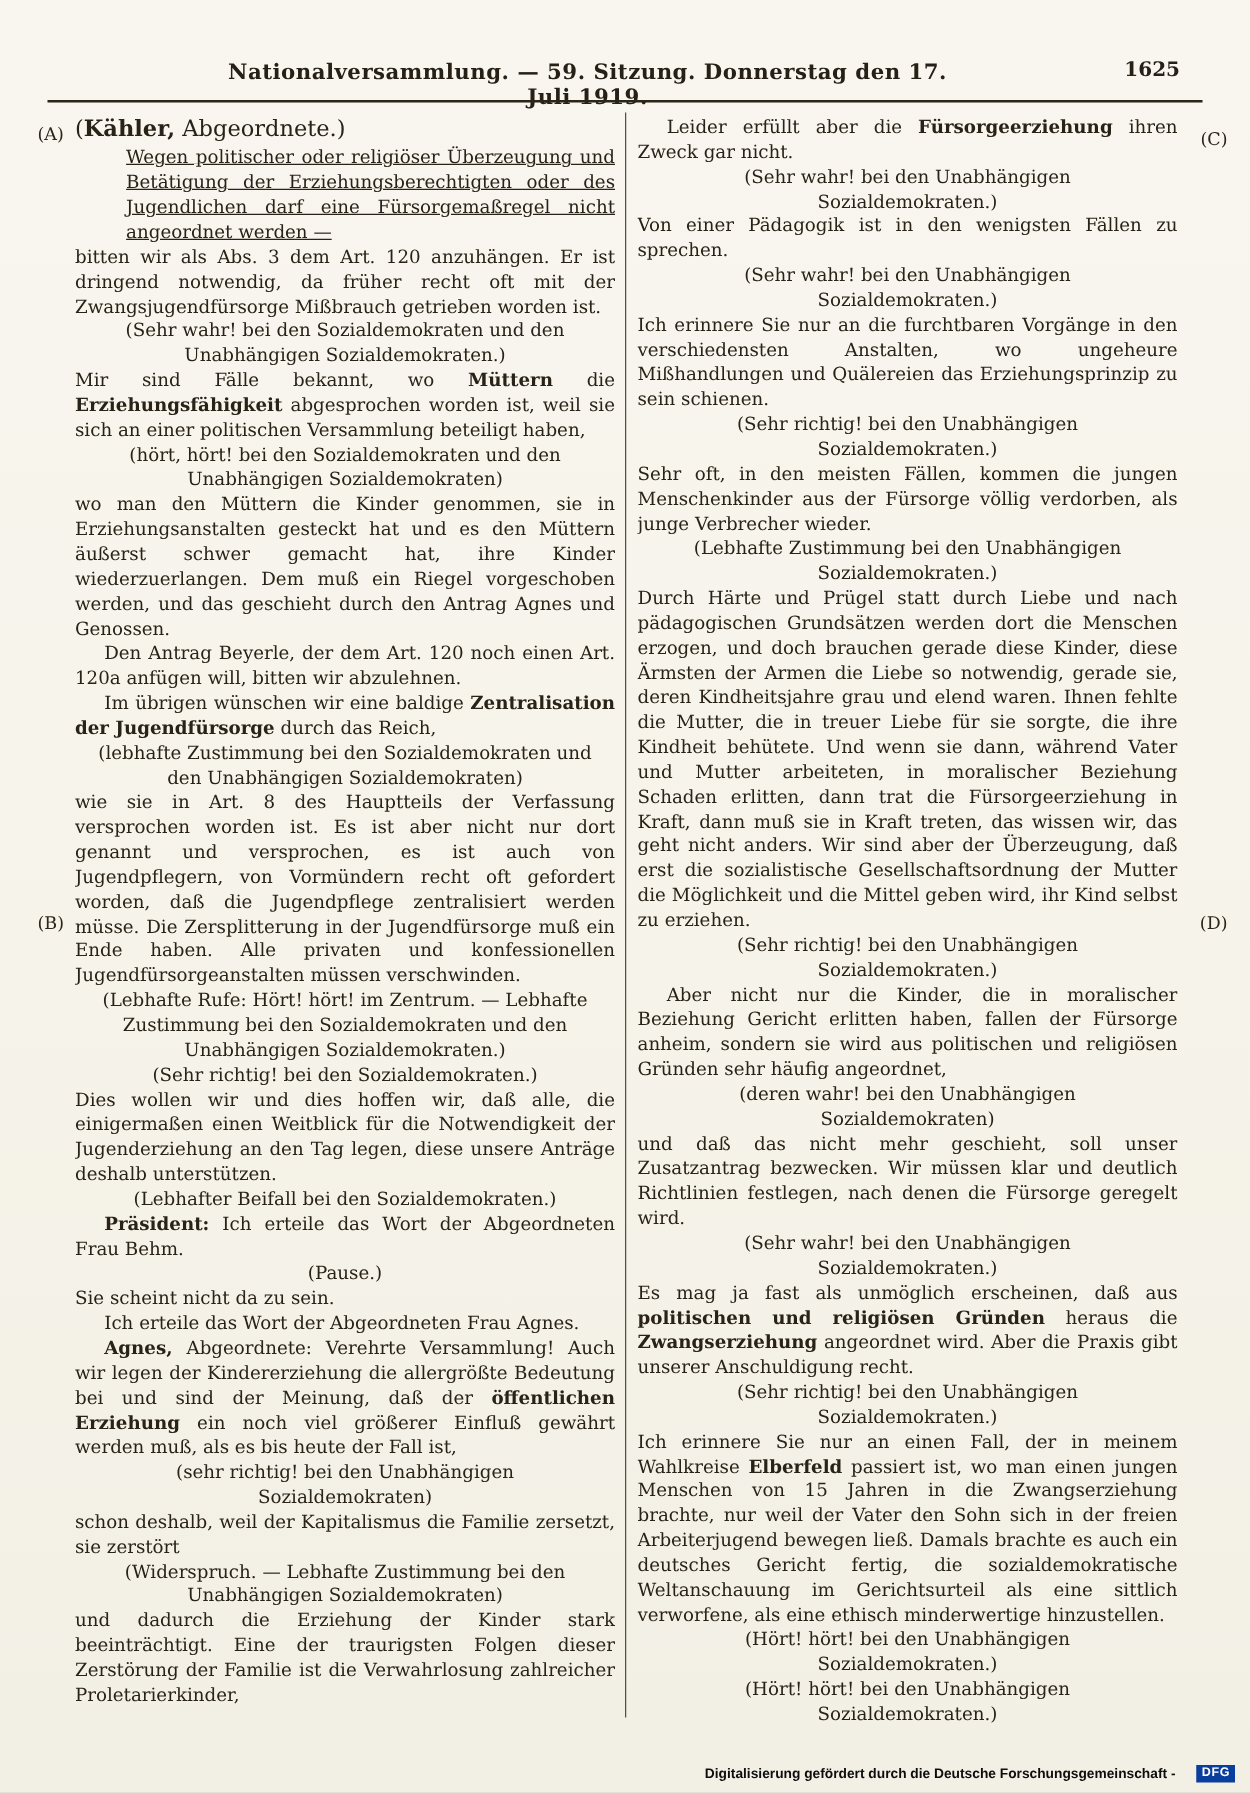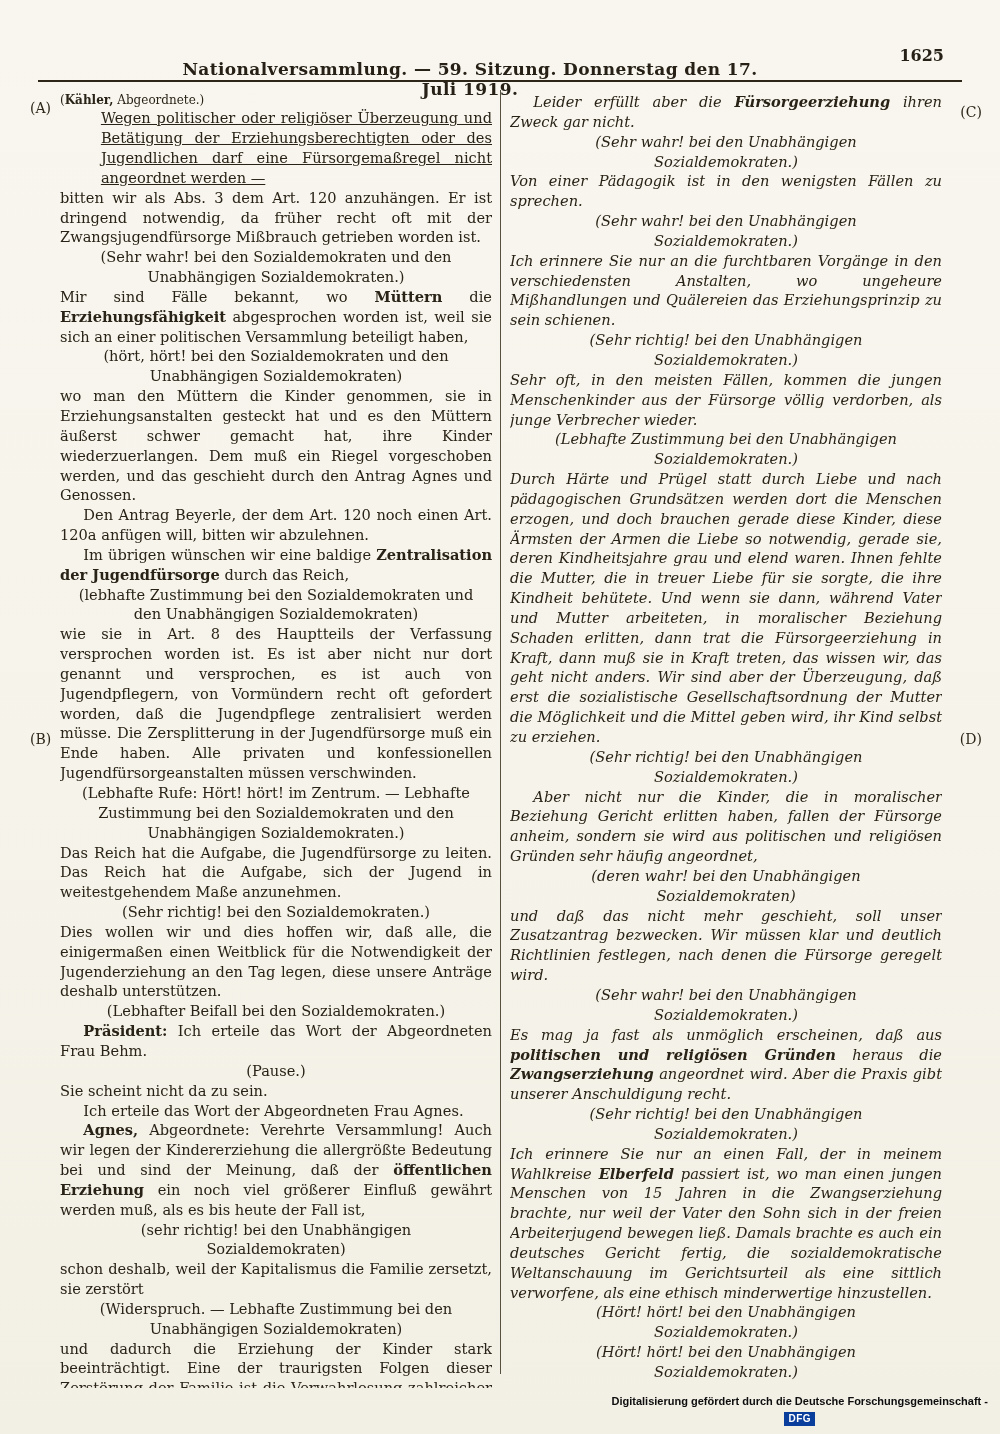--- a/index.html
+++ b/index.html
@@ -8,54 +8,54 @@
 
   .page {
     position: relative; width: 1000px; height: 1434px; overflow: hidden;
     background: linear-gradient(180deg, #f8f6ef 0%, #f6f3ea 55%, #f2efe5 100%);
     color: #262016;
   }
 
   .header { position: absolute; top: 46px; left: 40px; right: 40px; height: 30px; }
   .header-title {
     position: absolute; left: 140px; right: 200px; top: 2px;
-    text-align: center; font-weight: bold; font-size: 17px; letter-spacing: .4px; margin-top: 11px;
+    text-align: center; font-weight: bold; font-size: 17px; letter-spacing: .4px;
   }
   .page-number { position: absolute; right: 16px; top: 0; font-weight: bold; font-size: 16px; }
   .header-rule { position: absolute; top: 80px; left: 38px; right: 38px; border-top: 2px solid #2c2518; }
 
   .divider { position: absolute; top: 90px; height: 1284px; left: 500px; width: 1px; background: #57503f; }
 
   .col {
     position: absolute; top: 92px; width: 432px; height: 1296px; overflow: hidden;
     font-size: 14.6px; line-height: 1.36; text-align: justify; color: #292216;
   }
   .col.left  { left: 60px; }
-  .col.right { left: 510px; font-style: italic; }
+  .col.right { left: 510px; }
 
   .para { margin: 0; }
   .para.indent { text-indent: 1.6em; }
   .para.gap { }
   .para.stage { text-align: center; padding: 0 1.1em; text-indent: 0; }
   .para.quote { padding-left: 2.8em; text-decoration: underline; }
-  .para.carryover { font-size: 12px; text-align: left; }
+  .para.carryover { font-size: 18px; text-align: left; }
   .para b { font-weight: bold; }
 
   .margin-letter {
     position: absolute; font-size: 14px; color: #2c2518; font-family: "DejaVu Serif", serif;
   }
   .ml-a { left: 30px;  top: 100px; }
   .ml-b { left: 30px;  top: 731px; }
   .ml-c { right: 18px; top: 104px; }
   .ml-d { right: 18px; top: 731px; }
 
   .footer {
     position: absolute; right: 12px; bottom: 8px;
-    display: flex; align-items: center; gap: 5px;
-    font-family: "Liberation Sans", sans-serif; font-size: 11px; font-weight: bold; color: #0d0d0d; flex-direction: column;
+    display: flex; align-items: center; gap: 17px;
+    font-family: "Liberation Sans", sans-serif; font-size: 11px; font-weight: bold; color: #0d0d0d;
   }
   .dfg-logo {
     background: #0a3e9c; color: #ffffff; padding: 1px 4px 2px 4px;
     font-size: 10px; letter-spacing: .5px;
   }
 </style>
 </head>
 <body>
 
 <div class="page">
@@ -77,21 +77,20 @@
       <p class="para body">bitten wir als Abs. 3 dem Art. 120 anzuhängen. Er ist dringend notwendig, da früher recht oft mit der Zwangsjugendfürsorge Mißbrauch getrieben worden ist.</p>
       <p class="para stage">(Sehr wahr! bei den Sozialdemokraten und den Unabhängigen Sozialdemokraten.)</p>
       <p class="para body">Mir sind Fälle bekannt, wo <b>Müttern</b> die <b>Erziehungsfähigkeit</b> abgesprochen worden ist, weil sie sich an einer politischen Versammlung beteiligt haben,</p>
       <p class="para stage">(hört, hört! bei den Sozialdemokraten und den Unabhängigen Sozialdemokraten)</p>
       <p class="para body">wo man den Müttern die Kinder genommen, sie in Erziehungsanstalten gesteckt hat und es den Müttern äußerst schwer gemacht hat, ihre Kinder wiederzuerlangen. Dem muß ein Riegel vorgeschoben werden, und das geschieht durch den Antrag Agnes und Genossen.</p>
       <p class="para body indent">Den Antrag Beyerle, der dem Art. 120 noch einen Art. 120a anfügen will, bitten wir abzulehnen.</p>
       <p class="para body indent">Im übrigen wünschen wir eine baldige <b>Zentralisation der Jugendfürsorge</b> durch das Reich,</p>
       <p class="para stage">(lebhafte Zustimmung bei den Sozialdemokraten und den Unabhängigen Sozialdemokraten)</p>
       <p class="para body">wie sie in Art. 8 des Hauptteils der Verfassung versprochen worden ist. Es ist aber nicht nur dort genannt und versprochen, es ist auch von Jugendpflegern, von Vormündern recht oft gefordert worden, daß die Jugendpflege zentralisiert werden müsse. Die Zersplitterung in der Jugendfürsorge muß ein Ende haben. Alle privaten und konfessionellen Jugendfürsorgeanstalten müssen verschwinden.</p>
       <p class="para stage">(Lebhafte Rufe: Hört! hört! im Zentrum. — Lebhafte Zustimmung bei den Sozialdemokraten und den Unabhängigen Sozialdemokraten.)</p>
-      <p class="para body">Das Reich hat die Aufgabe, die Jugendfürsorge zu leiten. Das Reich hat die Aufgabe, sich der Jugend in weitestgehendem Maße anzunehmen.</p>
       <p class="para stage">(Sehr richtig! bei den Sozialdemokraten.)</p>
       <p class="para body">Dies wollen wir und dies hoffen wir, daß alle, die einigermaßen einen Weitblick für die Notwendigkeit der Jugenderziehung an den Tag legen, diese unsere Anträge deshalb unterstützen.</p>
       <p class="para stage">(Lebhafter Beifall bei den Sozialdemokraten.)</p>
       <p class="para body indent gap"><b>Präsident:</b> Ich erteile das Wort der Abgeordneten Frau Behm.</p>
       <p class="para stage">(Pause.)</p>
       <p class="para body">Sie scheint nicht da zu sein.</p>
       <p class="para body indent">Ich erteile das Wort der Abgeordneten Frau Agnes.</p>
       <p class="para body indent gap"><b>Agnes,</b> Abgeordnete: Verehrte Versammlung! Auch wir legen der Kindererziehung die allergrößte Bedeutung bei und sind der Meinung, daß der <b>öffentlichen Erziehung</b> ein noch viel größerer Einfluß gewährt werden muß, als es bis heute der Fall ist,</p>
       <p class="para stage">(sehr richtig! bei den Unabhängigen Sozialdemokraten)</p>
       <p class="para body">schon deshalb, weil der Kapitalismus die Familie zersetzt, sie zerstört</p>

